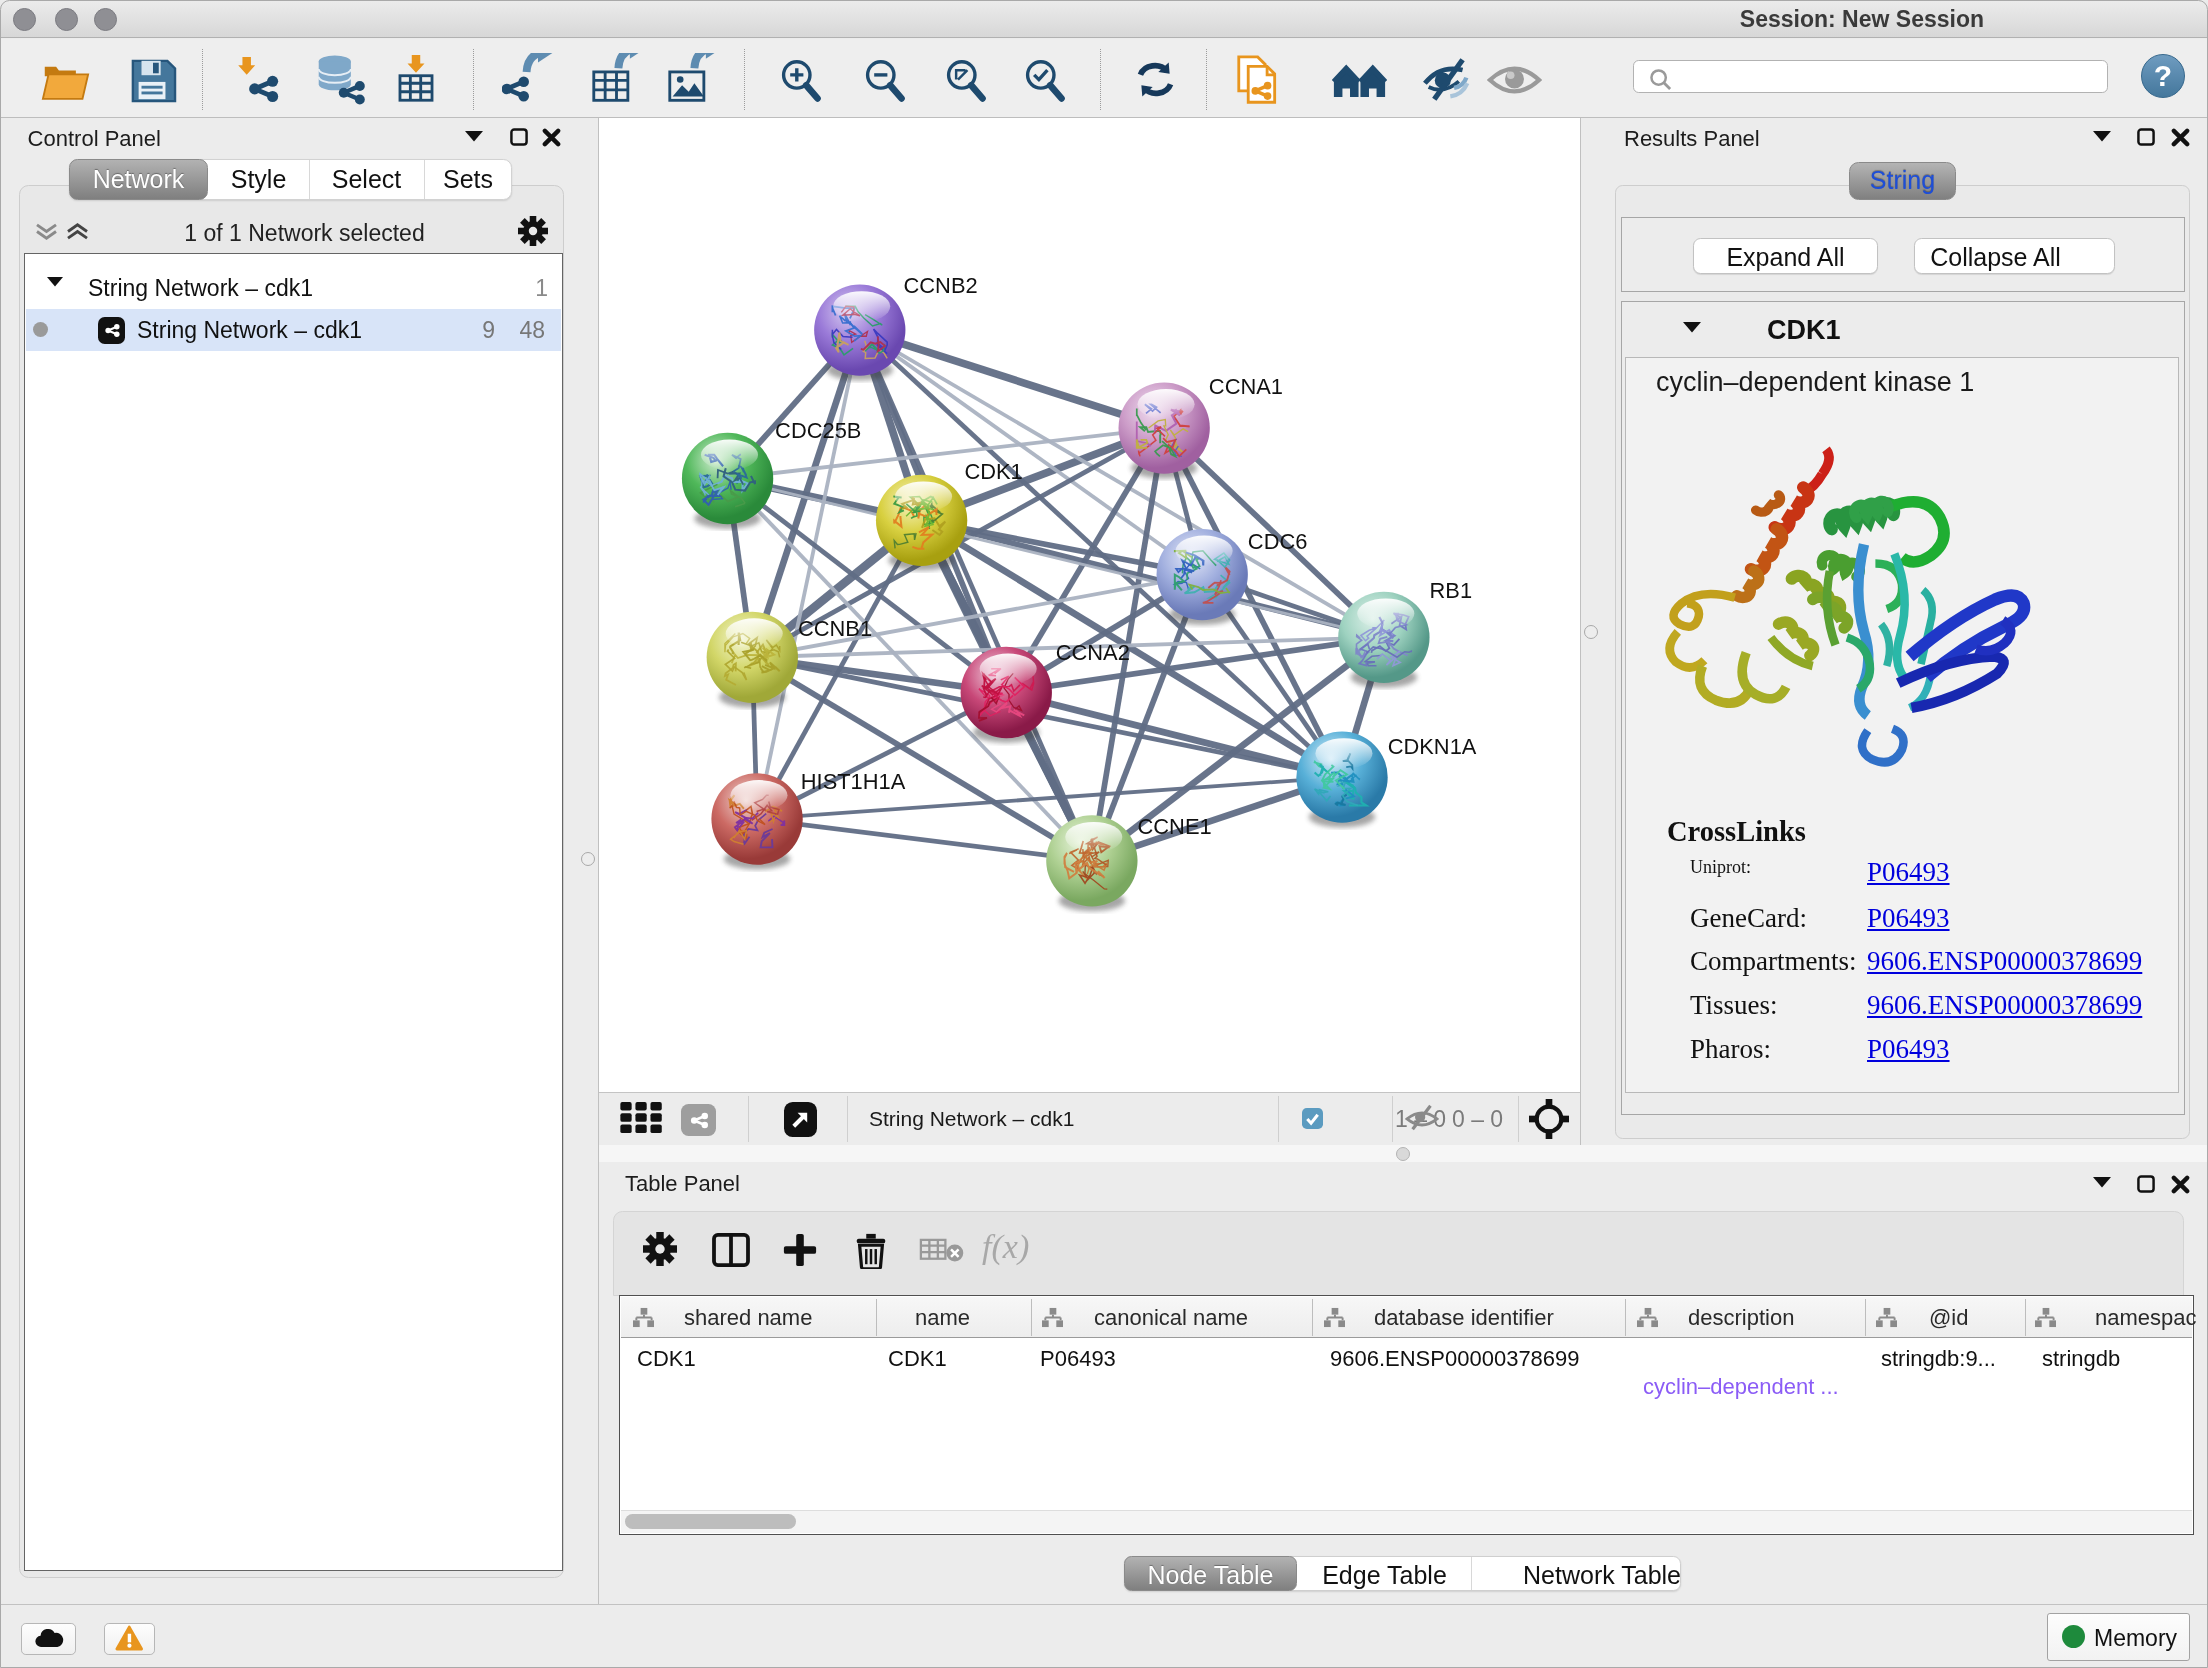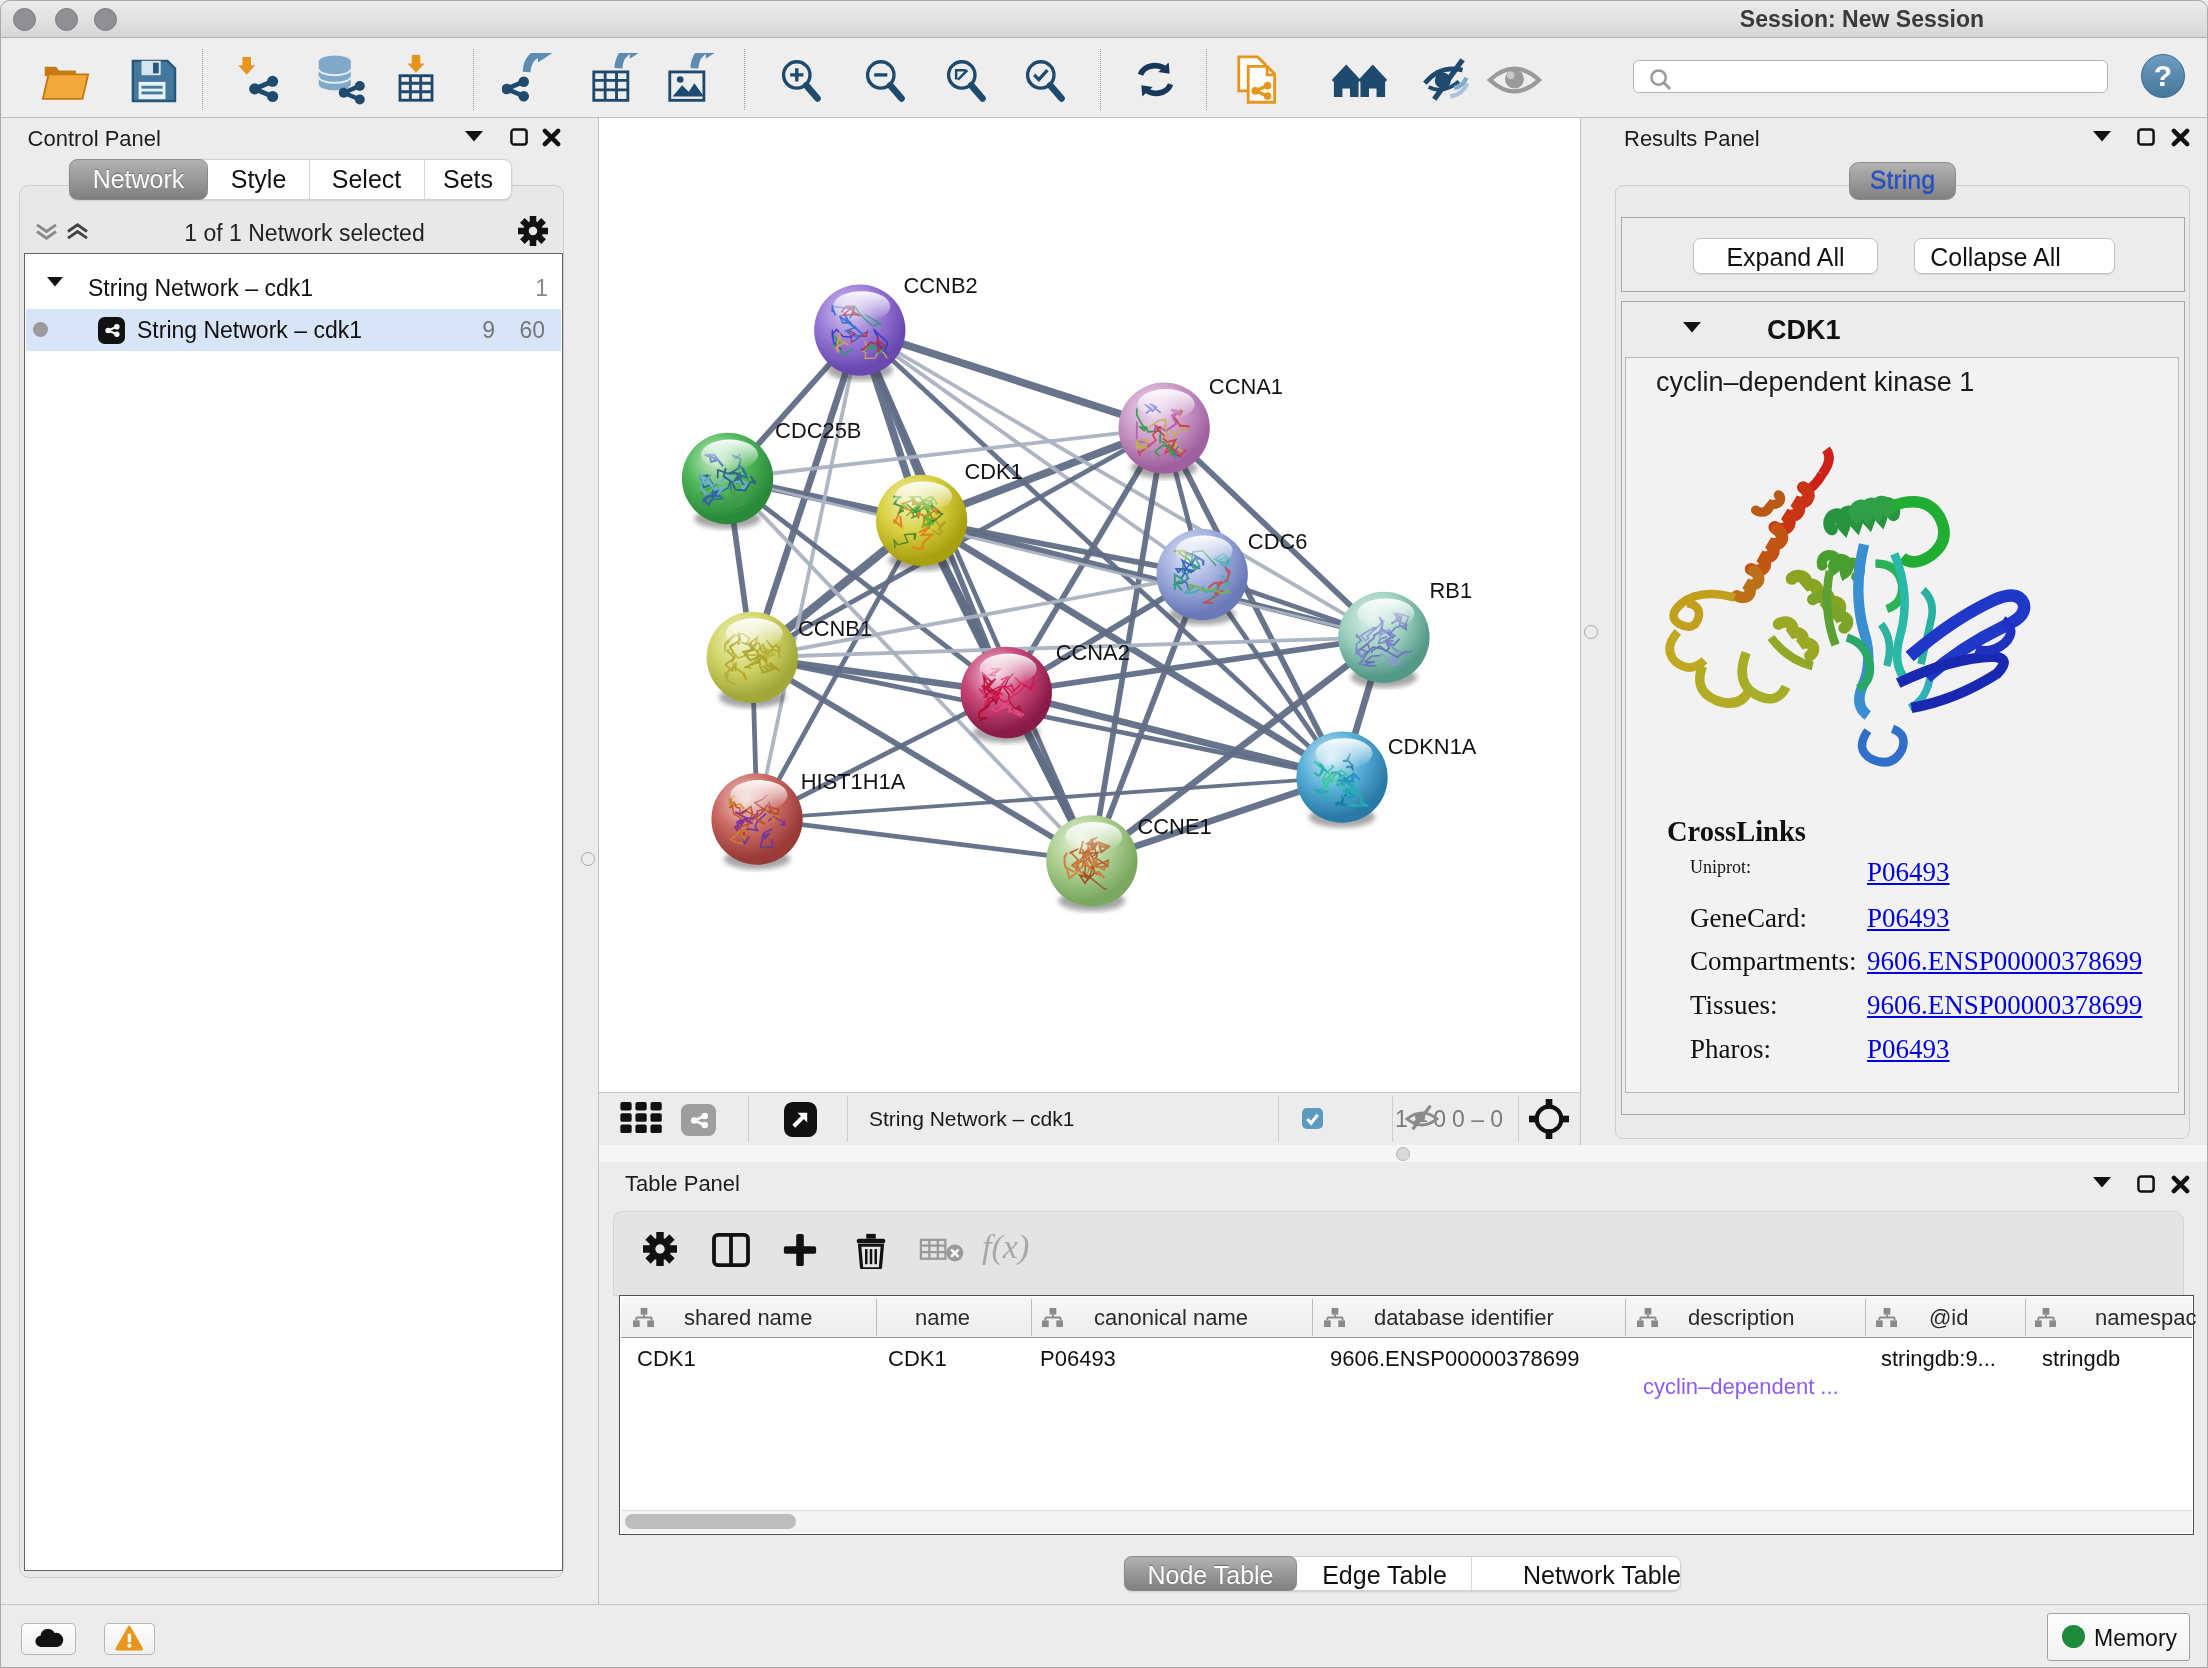--- a/index.html
+++ b/index.html
@@ -195,21 +195,21 @@
 <div style="position:absolute;left:98px;top:317px;width:27px;height:27px;background:#111;border-radius:6.7px;"></div>
 <svg style="position:absolute;left:102px;top:321px;" width="19" height="19" viewBox="0 0 20 20">
     <line x1="15.6" y1="6.09" x2="6.4" y2="10" stroke="#fff" stroke-width="2.2"></line>
     <line x1="6.4" y1="10" x2="15.6" y2="13.91" stroke="#fff" stroke-width="2.2"></line>
     <circle cx="15.6" cy="6.09" r="2.852" fill="#fff"></circle>
     <circle cx="6.4" cy="10" r="2.852" fill="#fff"></circle>
     <circle cx="15.6" cy="13.91" r="2.852" fill="#fff"></circle>
   </svg>
 <div class="t" style="left:137px;top:317px;font-size:23px;color:#111;">String Network – cdk1</div>
 <div class="t" style="left:457px;top:317px;width:38px;text-align:right;font-size:23px;color:#777;">9</div>
-<div class="t" style="left:507px;top:317px;width:38px;text-align:right;font-size:23px;color:#777;">60</div>
+<div class="t" style="left:507px;top:317px;width:38px;text-align:right;font-size:23px;color:#777;">48</div>
 <div style="position:absolute;left:599px;top:118px;width:981px;height:974px;background:#fff;"></div>
 <svg style="position:absolute;left:599px;top:118px;" width="981" height="974" viewBox="0 0 1031 1024">
     <defs>
       <radialGradient id="gCCNB2" cx="0.38" cy="0.30" r="0.75">
         <stop offset="0" stop-color="#d9cdf1"></stop>
         <stop offset="0.45" stop-color="#9a7ad8"></stop>
         <stop offset="0.85" stop-color="#6a48b0"></stop>
         <stop offset="1" stop-color="#6a48b0"></stop>
       </radialGradient>
       <radialGradient id="gCCNA1" cx="0.38" cy="0.30" r="0.75">

